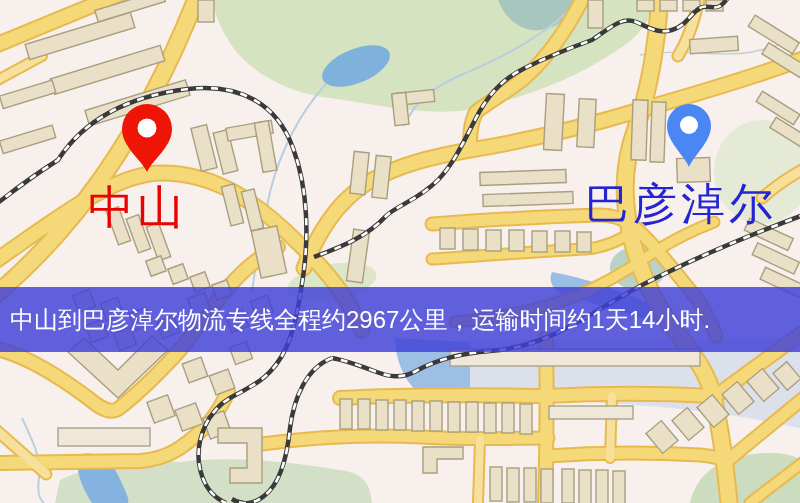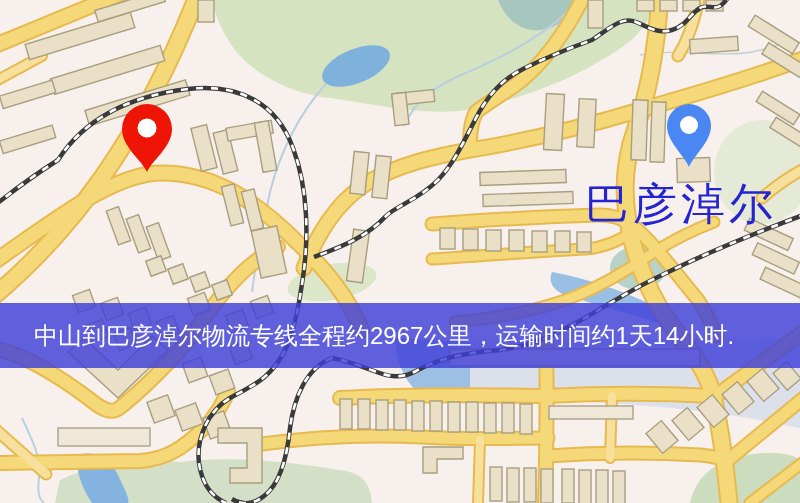--- a/index.html
+++ b/index.html
@@ -14,24 +14,24 @@
   .road-fill{fill:none;stroke:#f5d878;stroke-linecap:round;stroke-linejoin:round;}
   .road-fill-minor{fill:none;stroke:#f7e09c;stroke-linecap:round;stroke-linejoin:round;}
   .rail-base{fill:none;stroke:#3a3a3a;stroke-width:4.5;}
   .rail-dash{fill:none;stroke:#ffffff;stroke-width:2.6;stroke-dasharray:7 8;}
   .stream{fill:none;stroke:#b9cfe0;stroke-width:2;}
   .stream-thin{fill:none;stroke:#c2cfd4;stroke-width:1.4;}
   .map-label{position:absolute;white-space:nowrap;pointer-events:none;}
   .origin-label{left:88px;top:177px;font-size:46px;font-weight:500;color:#e60300;letter-spacing:3px;}
   .dest-label{left:585px;top:175px;font-size:44px;font-weight:400;color:#2424d2;letter-spacing:4px;}
   .banner{
-    position:absolute;left:0;top:303px;width:800px;height:65px;
+    position:absolute;left:0;top:287px;width:800px;height:65px;
     background:rgba(64,64,216,0.82);
     color:#ffffff;font-size:24px;line-height:65px;
-    padding-left:34px;box-sizing:border-box;white-space:nowrap;
+    padding-left:10px;box-sizing:border-box;white-space:nowrap;
   }
 </style>
 </head>
 <body>
 
 <div class="viewport">
 
   <svg class="map-svg" viewBox="0 0 800 503" xmlns="http://www.w3.org/2000/svg">
 
     <rect x="0" y="0" width="800" height="503" fill="#f7f0ec"></rect>
@@ -277,19 +277,20 @@
     <g>
       <path d="M147,172 C141,159 122,147 122,129 A25,25 0 1 1 172,129 C172,147 153,159 147,172 Z" fill="#ee1507"></path>
       <circle cx="147" cy="128" r="9.5" fill="#ffffff"></circle>
     </g>
     <g>
       <path d="M689,167 C684,155 667,142 667,126 A22,22 0 1 1 711,126 C711,142 694,155 689,167 Z" fill="#4b87f2"></path>
       <circle cx="689" cy="125" r="9" fill="#ffffff"></circle>
     </g>
   </svg>
 
+  <div class="map-label origin-label">中山</div>
   <div class="map-label dest-label">巴彦淖尔</div>
 
   <div class="banner">
     <span>中山到巴彦淖尔物流专线全程约2967公里，运输时间约1天14小时.</span>
   </div>
 
 </div>
 
 </body></html>

